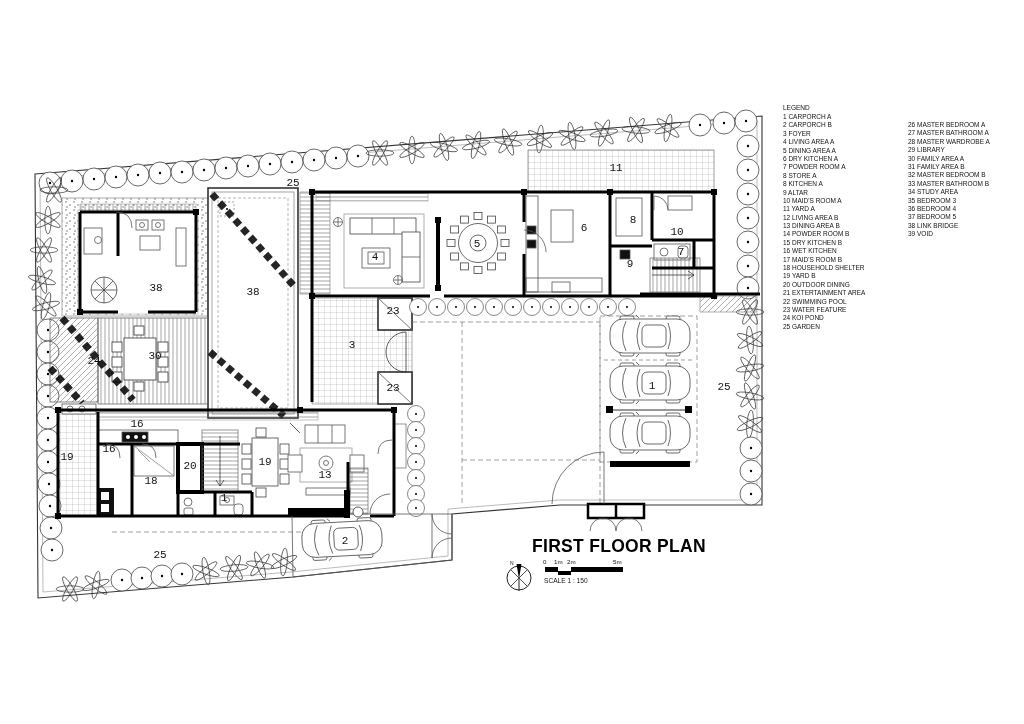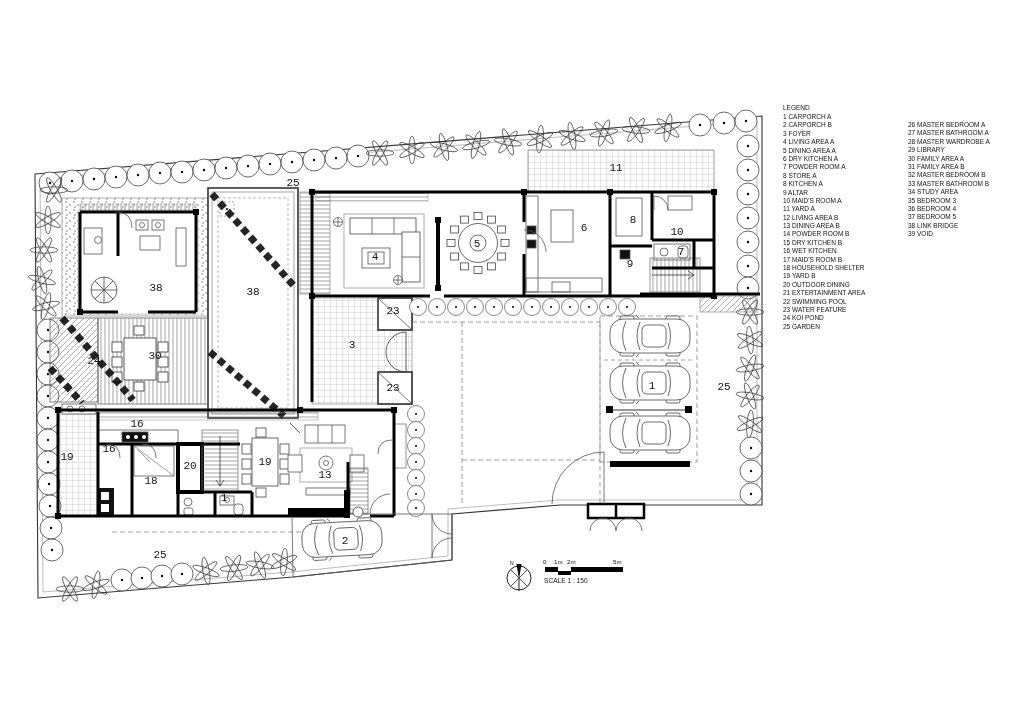--- a/index.html
+++ b/index.html
@@ -482,20 +482,21 @@
       <span class="roomnum" style="left: 156px; top: 288px;">38</span>
       <span class="roomnum" style="left: 253px; top: 292px;">38</span>
       <span class="roomnum" style="left: 393px; top: 311px;">23</span>
       <span class="roomnum" style="left: 393px; top: 388px;">23</span>
       <span class="roomnum" style="left: 80px; top: 361px; margin-left: 14px;">24</span>
       <span class="roomnum" style="left: 293px; top: 183px;">25</span>
       <span class="roomnum" style="left: 724px; top: 387px;">25</span>
       <span class="roomnum" style="left: 160px; top: 555px;">25</span>
     </div>
 
+<div class="title">FIRST FLOOR PLAN</div>
 
 <span class="scale-tick" style="left:543px">0</span>
 <span class="scale-tick" style="left:554px">1m</span>
 <span class="scale-tick" style="left:567px">2m</span>
 <span class="scale-tick" style="left:613px">5m</span>
 <div class="scale-label">SCALE 1 : 150</div>
 
 <div>
   <div class="lg-head">LEGEND</div>
   <div id="legend-col1" class="lg-col" style="left:783px;top:113px"><div>1 CARPORCH A</div><div>2 CARPORCH B</div><div>3 FOYER</div><div>4 LIVING AREA A</div><div>5 DINING AREA A</div><div>6 DRY KITCHEN A</div><div>7 POWDER ROOM A</div><div>8 STORE A</div><div>8 KITCHEN A</div><div>9 ALTAR</div><div>10 MAID'S ROOM A</div><div>11 YARD A</div><div>12 LIVING AREA B</div><div>13 DINING AREA B</div><div>14 POWDER ROOM B</div><div>15 DRY KITCHEN B</div><div>16 WET KITCHEN</div><div>17 MAID'S ROOM B</div><div>18 HOUSEHOLD SHELTER</div><div>19 YARD B</div><div>20 OUTDOOR DINING</div><div>21 EXTERTAINMENT AREA</div><div>22 SWIMMING POOL</div><div>23 WATER FEATURE</div><div>24 KOI POND</div><div>25 GARDEN</div></div>

